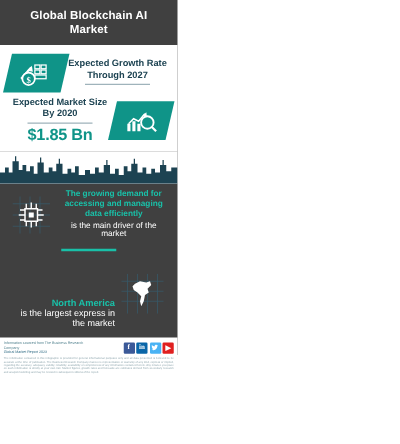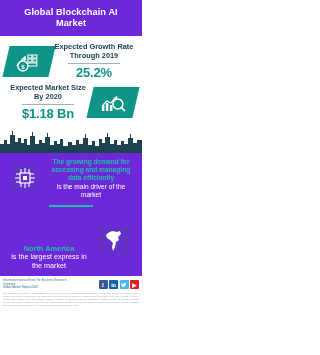--- a/index.html
+++ b/index.html
@@ -5,21 +5,21 @@
   html,body{margin:0;padding:0;}
   body{
     width:142px;height:355px;
     background:#ffffff;
     font-family:"Liberation Sans", sans-serif;
     overflow:hidden;
   }
   .poster{
     position:relative;
     width:142px;height:284px;
-    background:#6d28d9;
+    background:#404040;
     box-sizing:border-box;
   }
 
   
   .header{
     height:36px;
     display:flex;align-items:center;justify-content:center;
     padding:0 10px;
     box-sizing:border-box;
   }
@@ -115,21 +115,21 @@
     margin:3px auto 3px auto;
   }
 
   
   .region{
     display:flex;
     align-items:center;
     padding:2px 6px 6px 6px;
     box-sizing:border-box;
   }
-  .region-text{flex:1;text-align:center;margin-top:32px;}
+  .region-text{flex:1;text-align:right;margin-top:32px;}
   .region-name{
     color:#19c0a8;
     font-size:7.4px;
     font-weight:bold;
     line-height:9px;
   }
   .region-sub{
     color:#ffffff;
     font-size:7.2px;
     line-height:8.6px;
@@ -194,42 +194,41 @@
           <rect x="14" y="4" width="4" height="3" fill="none" stroke="#fff" stroke-width="1"></rect>
           <rect x="19" y="4" width="4" height="3" fill="none" stroke="#fff" stroke-width="1"></rect>
           <rect x="14" y="8" width="4" height="3" fill="none" stroke="#fff" stroke-width="1"></rect>
           <rect x="19" y="8" width="4" height="3" fill="none" stroke="#fff" stroke-width="1"></rect>
           <rect x="14" y="12" width="9" height="3" fill="none" stroke="#fff" stroke-width="1"></rect>
           <circle cx="9" cy="15" r="5" fill="#0f9488" stroke="#fff" stroke-width="1.4"></circle>
           <text x="9" y="18" font-size="7" font-family="Liberation Serif, serif" font-weight="bold" fill="#fff" text-anchor="middle">$</text>
         </svg>
       </div>
       <div class="stat-text">
-        <div class="stat-label">Expected Growth Rate Through 2019</div>
+        <div class="stat-label">Expected Growth Rate Through 2027</div>
         <div class="rule"></div>
-        <div class="stat-value">25.2%</div>
       </div>
     </div>
 
     <div class="stat-row right">
       <div class="tile">
         <svg width="30" height="22" viewBox="0 0 30 22">
           <path d="M5 13 L9 9 L13 11 L18 5" stroke="#fff" stroke-width="1.2" fill="none"></path>
           <path d="M19.2 3.8 L19.6 7.4 L16 6.6 Z" fill="#fff"></path>
           <rect x="4" y="13" width="2.5" height="6" fill="#fff"></rect>
           <rect x="8" y="11" width="2.5" height="8" fill="#fff"></rect>
           <rect x="12" y="13" width="2.5" height="6" fill="#fff"></rect>
           <circle cx="20" cy="12" r="5" fill="none" stroke="#fff" stroke-width="1.5"></circle>
           <path d="M23.6 15.6 L27 19" stroke="#fff" stroke-width="1.8" fill="none"></path>
         </svg>
       </div>
       <div class="stat-text">
         <div class="stat-label">Expected Market Size By 2020</div>
         <div class="rule"></div>
-        <div class="stat-value">$1.18 Bn</div>
+        <div class="stat-value">$1.85 Bn</div>
       </div>
     </div>
   </div>
 
   <div class="skyline">
     <svg viewBox="0 0 142 26" preserveAspectRatio="none">
       <path fill="#1d4352" d="M0,26 L0,17 L4,17 L4,13 L7,13 L7,17 L10,17 L10,8 L12,8 L12,4 L13,4 L13,8 L15,8 L15,15 L18,15 L18,11 L21,11 L21,16 L24,16 L24,12 L27,12 L27,18 L30,18 L30,9 L32,9 L32,5 L33,5 L33,9 L35,9 L35,17 L39,17 L39,13 L42,13 L42,16 L45,16 L45,10 L47,10 L47,6 L48,6 L48,10 L50,10 L50,18 L54,18 L54,14 L57,14 L57,17 L60,17 L60,12 L63,12 L63,19 L68,19 L68,15 L72,15 L72,18 L76,18 L76,13 L79,13 L79,17 L83,17 L83,11 L85,11 L85,7 L86,7 L86,11 L88,11 L88,18 L92,18 L92,14 L95,14 L95,19 L99,19 L99,12 L102,12 L102,16 L105,16 L105,10 L107,10 L107,6 L108,6 L108,10 L110,10 L110,17 L114,17 L114,13 L117,13 L117,18 L121,18 L121,14 L124,14 L124,17 L128,17 L128,11 L130,11 L130,7 L131,7 L131,11 L133,11 L133,16 L137,16 L137,13 L142,13 L142,26 Z"></path>
     </svg>
   </div>
 

